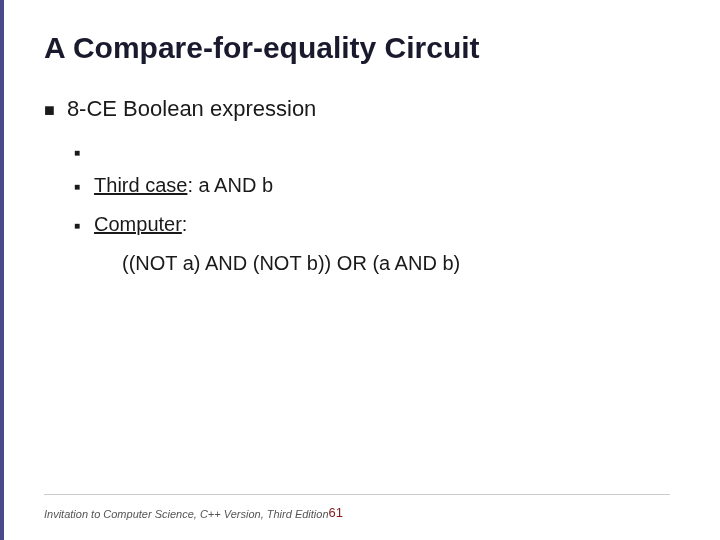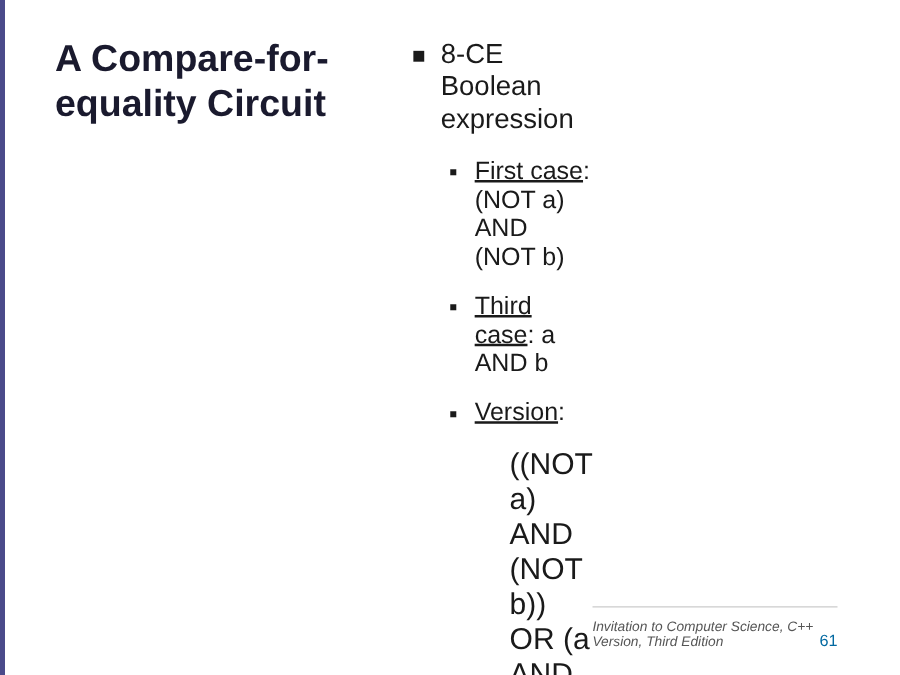--- a/index.html
+++ b/index.html
@@ -17,21 +17,21 @@
       position: relative;
     }
 
     .slide-container {
       width: 720px;
       height: 540px;
       background: #ffffff;
       border-left: 4px solid #4a4a8a;
       padding: 30px 50px 20px 40px;
       display: flex;
-      flex-direction: row;
+      flex-direction: column;
       position: relative;
     }
 
     .slide-title {
       font-size: 30px;
       font-weight: bold;
       color: #1a1a2e;
       line-height: 1.2;
       margin-bottom: 30px;
     }
@@ -72,81 +72,78 @@
       color: #1a1a1a;
       font-size: 10px;
       margin-right: 14px;
       margin-top: 7px;
       flex-shrink: 0;
     }
 
     .bullet-level2-indent {
       margin-left: 78px;
       margin-bottom: 2px;
-      font-size: 24px;
+      font-size: 20px;
       color: #1a1a1a;
     }
 
     .underline {
       text-decoration: underline;
     }
 
     .footer {
       display: flex;
-      justify-content: space-between;
+      justify-content: flex-start;
       align-items: flex-end;
       margin-top: auto;
       padding-top: 10px;
       border-top: 1px solid #cccccc;
     }
 
     .footer-text {
       font-size: 11px;
       color: #555555;
       font-style: italic;
     }
 
     .footer-page {
       font-size: 13px;
-      color: #0369a1;
+      color: #7f1d1d;
     }
   </style>
 </head>
 <body>
 
 <div class="slide-container">
   <div class="slide-title">
     <span>A Compare-for-equality Circuit</span><br>
   </div>
 
   <div class="content-area">
 
     <div class="bullet-level1">
       <span class="bullet-marker">■</span>
       <span>8-CE Boolean expression</span>
     </div>
 
     <div class="bullet-level2">
       <span class="bullet-marker">■</span>
-      <span>
-        <span class="underline">First case</span><span>: (NOT a) AND (NOT b)</span>
-      </span>
     </div>
 
     <div class="bullet-level2">
       <span class="bullet-marker">■</span>
       <span>
         <span class="underline">Third case</span><span>: a AND b</span>
       </span>
     </div>
 
     <div class="bullet-level2">
       <span class="bullet-marker">■</span>
       <span>
-        <span class="underline">Version</span><span>:</span>
+        <span class="underline">Computer</span><span>:</span>
       </span>
     </div>
 
     <div class="bullet-level2-indent">
       <span>((NOT a) AND (NOT b)) OR (a AND b)</span>
     </div>
 
   </div>
 
   <div class="footer">

